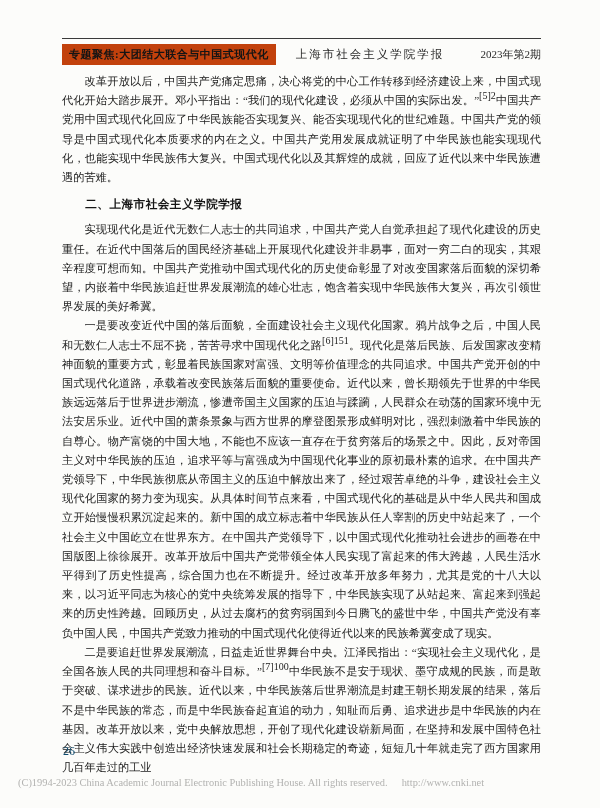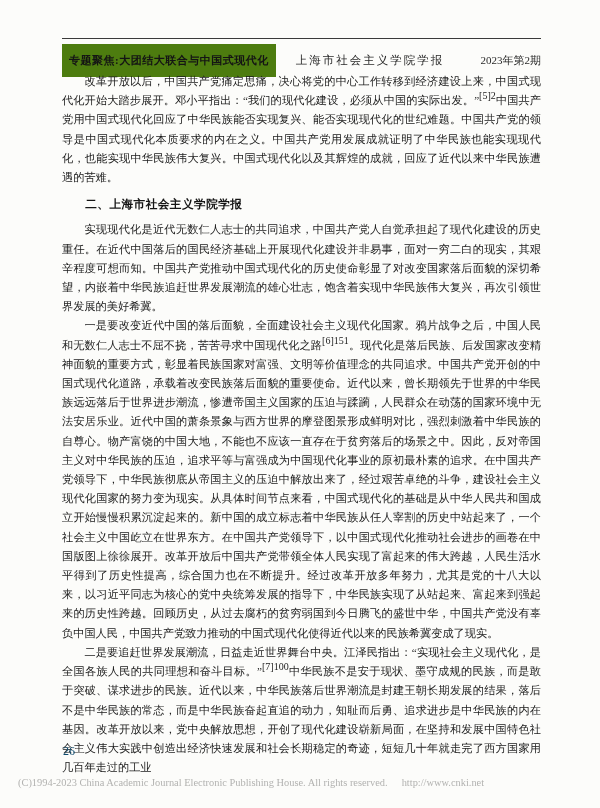--- a/index.html
+++ b/index.html
@@ -10,22 +10,22 @@
   }
   .header-rule {
     position:absolute; left:62px; top:38px; width:479px;
     border-top:1.2px solid #3a3a3a;
   }
   .header-row {
     position:absolute; left:62px; top:44px; width:479px;
     display:flex; align-items:center;
   }
   .topic-badge {
-    background:#4d7c0f; color:#141414; font-weight:bold;
-    font-size:11px; padding:9px 7px; letter-spacing:0.5px; white-space:nowrap;
+    background:#c2410c; color:#141414; font-weight:bold;
+    font-size:11px; padding:3px 7px; letter-spacing:0.5px; white-space:nowrap;
   }
   .journal-name {
     margin-left:20px; font-size:11.5px; letter-spacing:2px; color:#2a2a2a; white-space:nowrap;text-align:right;
   }
   .issue-label { margin-left:auto; font-size:11px; color:#2a2a2a; white-space:nowrap; }
   .article-body {
     position:absolute; left:62px; top:72px; width:479px;
     font-size:11.2px; line-height:19.2px; text-align:justify;
     color:#1b1b1b;
   }

